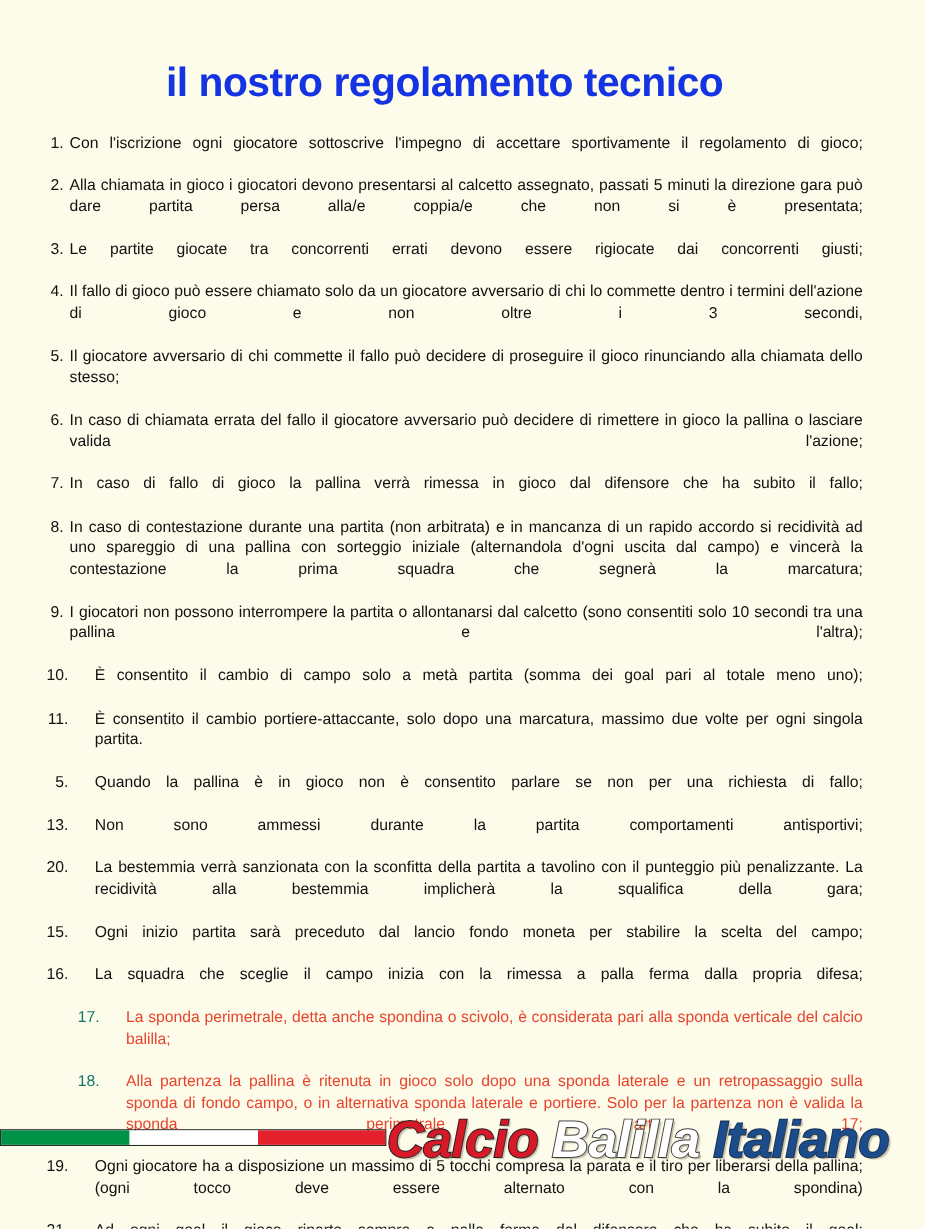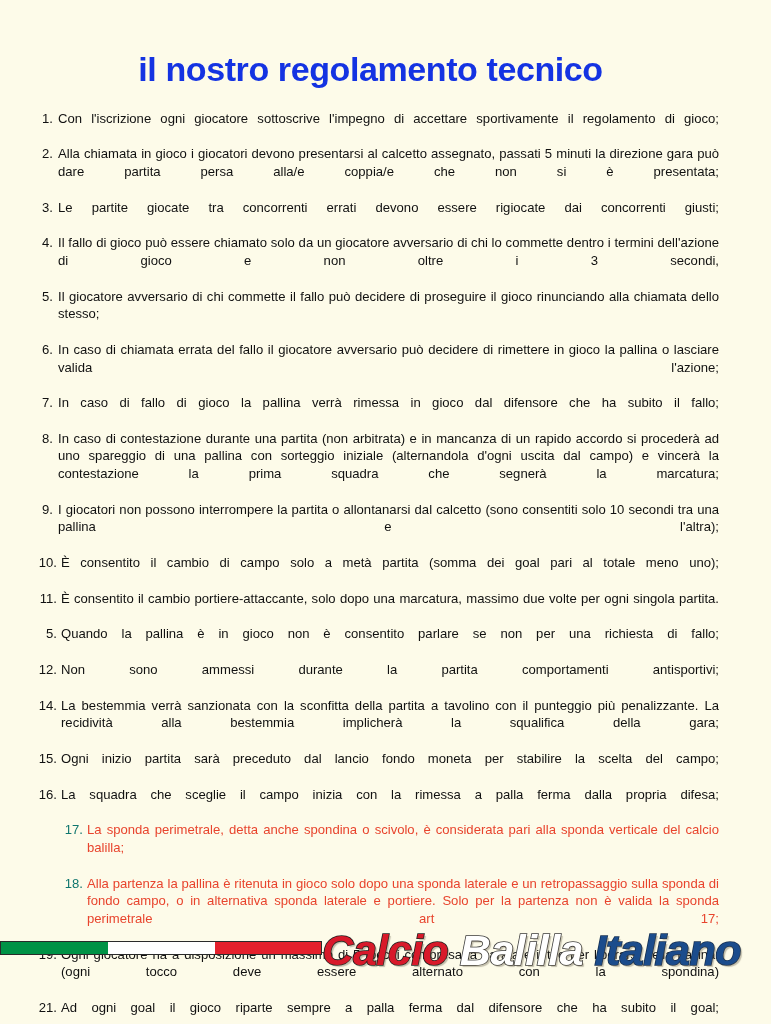--- a/index.html
+++ b/index.html
@@ -50,21 +50,21 @@
     text-align: justify;
     margin: 0 0 0.5px 0;
   }
   .rule .num {
     flex: 0 0 auto;
     text-align: right;
     padding-right: 5px;
     white-space: nowrap;
   }
   .rule .num.w1 { width: 19px; }
-  .rule .num.w2 { width: 23px; padding-right: 4px; }
+  .rule .num.w2 { width: 23px; padding-right: 22px; }
   .rule .body {
     flex: 1 1 auto;
     text-align: justify;
     text-justify: inter-word;
   }
   .rule.red { color: #e8442d; }
   .rule.red .num { color: #0f766e; margin-left: 26px; }
   .rule .body b { font-weight: normal; }
 
   
@@ -156,44 +156,44 @@
       <li class="rule">
         <span class="num w1">6.</span>
         <span class="body">In caso di chiamata errata del fallo il giocatore avversario può decidere di rimettere in gioco la pallina o lasciare  valida l'azione;</span>
       </li>
       <li class="rule">
         <span class="num w1">7.</span>
         <span class="body">In caso di fallo di gioco la pallina verrà rimessa in gioco dal difensore che ha subito il fallo;</span>
       </li>
       <li class="rule">
         <span class="num w1">8.</span>
-        <span class="body">In caso di contestazione durante una partita (non arbitrata) e in mancanza di un rapido accordo si procederà ad uno  spareggio di una pallina con sorteggio iniziale (alternandola d'ogni uscita dal campo) e vincerà la contestazione la  prima squadra che segnerà la marcatura;</span>
+        <span class="body">In caso di contestazione durante una partita (non arbitrata) e in mancanza di un rapido accordo si recidività ad uno  spareggio di una pallina con sorteggio iniziale (alternandola d'ogni uscita dal campo) e vincerà la contestazione la  prima squadra che segnerà la marcatura;</span>
       </li>
       <li class="rule">
         <span class="num w1">9.</span>
         <span class="body">I giocatori non possono interrompere la partita o allontanarsi dal calcetto (sono consentiti solo 10 secondi tra una  pallina e l'altra);</span>
       </li>
       <li class="rule">
         <span class="num w2">10.</span>
         <span class="body">È consentito il cambio di campo solo a metà partita (somma dei goal pari al totale meno uno);</span>
       </li>
       <li class="rule">
         <span class="num w2">11.</span>
         <span class="body">È consentito il cambio portiere-attaccante, solo dopo una marcatura, massimo due volte per ogni singola partita.</span>
       </li>
       <li class="rule">
         <span class="num w2">5.</span>
         <span class="body">Quando la pallina è in gioco non è consentito parlare se non per una richiesta di fallo;</span>
       </li>
       <li class="rule">
-        <span class="num w2">12.</span>
+        <span class="num w2">13.</span>
         <span class="body">Non sono ammessi durante la partita comportamenti antisportivi;</span>
       </li>
       <li class="rule">
-        <span class="num w2">14.</span>
+        <span class="num w2">20.</span>
         <span class="body"><b>La bestemmia verrà sanzionata con la sconfitta della partita a tavolino con il punteggio più penalizzante.</b><span> La recidività  alla bestemmia implicherà la squalifica della gara;</span></span>
       </li>
       <li class="rule">
         <span class="num w2">15.</span>
         <span class="body">Ogni inizio partita sarà preceduto dal  lancio fondo moneta per stabilire la scelta del campo;</span>
       </li>
       <li class="rule">
         <span class="num w2">16.</span>
         <span class="body">La squadra che sceglie il campo inizia con la rimessa a palla ferma dalla propria difesa;</span>
       </li>

